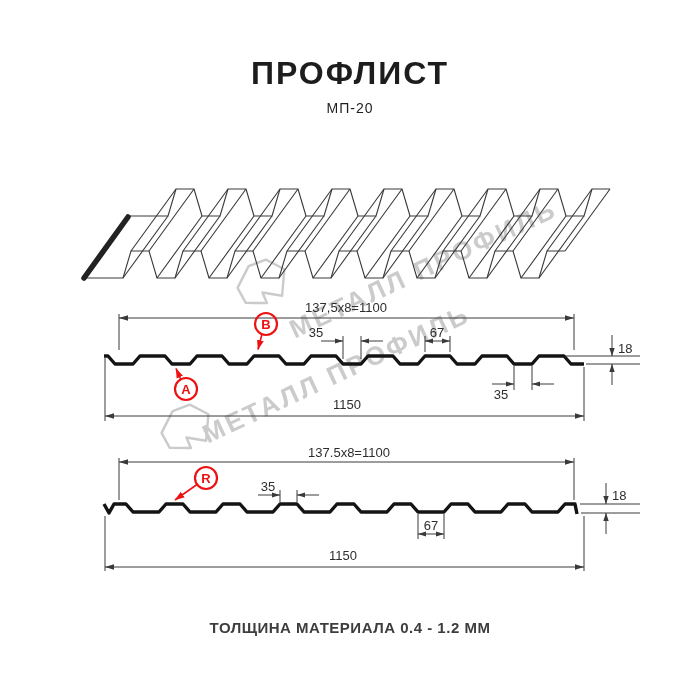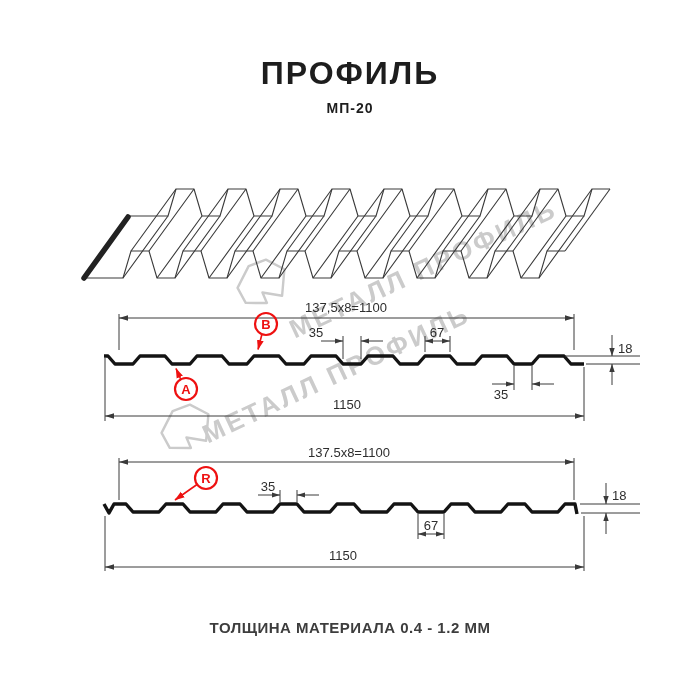--- a/index.html
+++ b/index.html
@@ -1,21 +1,21 @@
 <!DOCTYPE html>
 <html><head>
 <meta charset="utf-8">
 <style>
   html,body{margin:0;padding:0;background:#ffffff;}
   #page{position:relative;width:700px;height:700px;background:#ffffff;overflow:hidden;
         font-family:"Liberation Sans",sans-serif;}
   .abs{position:absolute;}
   #title{top:56px;left:0;width:700px;text-align:center;font-size:32px;font-weight:bold;
          letter-spacing:2px;color:#1d1d1d;line-height:34px;}
-  #subtitle{top:100px;left:0;width:700px;text-align:center;font-size:14px;font-weight:bold;
+  #subtitle{top:100px;left:0;width:700px;text-align:center;font-size:14px;font-weight:normal;
             letter-spacing:1px;color:#1d1d1d;line-height:16px;}
   #footer{top:619px;left:0;width:700px;text-align:center;font-size:15px;font-weight:bold;
           letter-spacing:0.5px;color:#3d3d3d;line-height:18px;}
   svg text{font-family:"Liberation Sans",sans-serif;}
   .dimtxt{font-size:13px;fill:#2e2e2e;}
   .redtxt{font-size:13px;font-weight:bold;fill:#ee1111;}
   .wmtxt{font-size:26px;font-weight:bold;letter-spacing:3px;fill:#cbcbcb;}
 </style>
 </head>
 <body>
@@ -141,17 +141,17 @@
       <text class="dimtxt" x="612" y="500">18</text>
 
       <g>
         <line x1="197" y1="484.5" x2="175" y2="500" stroke="#ee1111" stroke-width="1.6" marker-end="url(#ra)"></line>
         <circle cx="206" cy="478" r="11" fill="none" stroke="#ee1111" stroke-width="2.2"></circle>
         <text class="redtxt" text-anchor="middle" x="206" y="483">R</text>
       </g>
     </g>
   </svg>
 
-  <div id="title" class="abs">ПРОФИЛЬ</div>
+  <div id="title" class="abs">ПРОФЛИСТ</div>
   <div id="subtitle" class="abs">МП-20</div>
   <div id="footer" class="abs">ТОЛЩИНА МАТЕРИАЛА 0.4 - 1.2 ММ</div>
 
 </div>
 
 </body></html>

